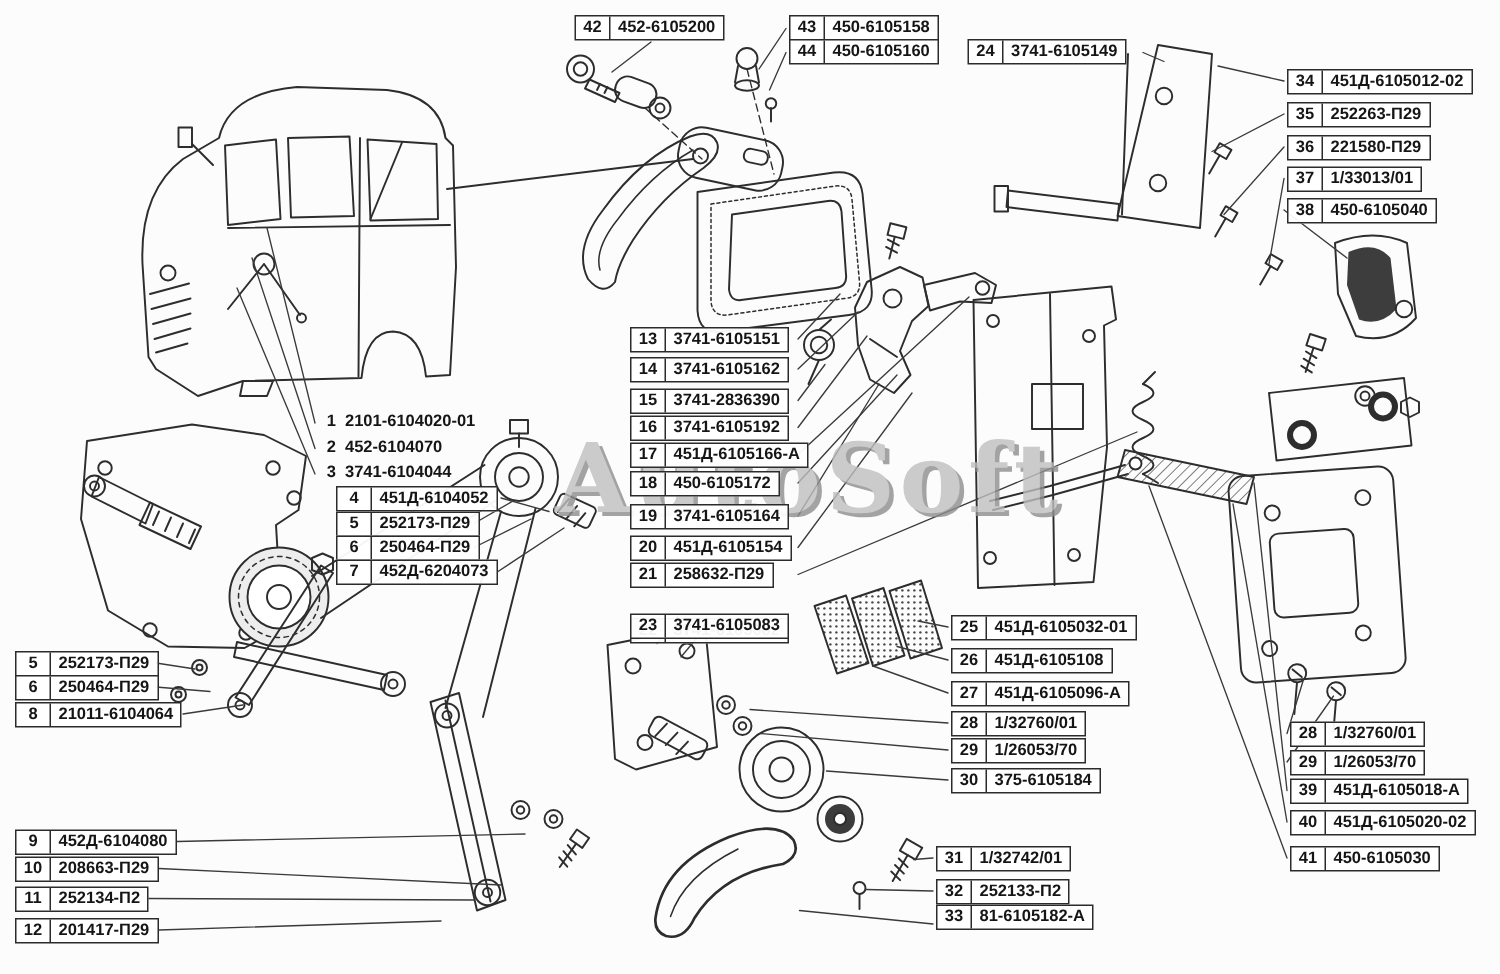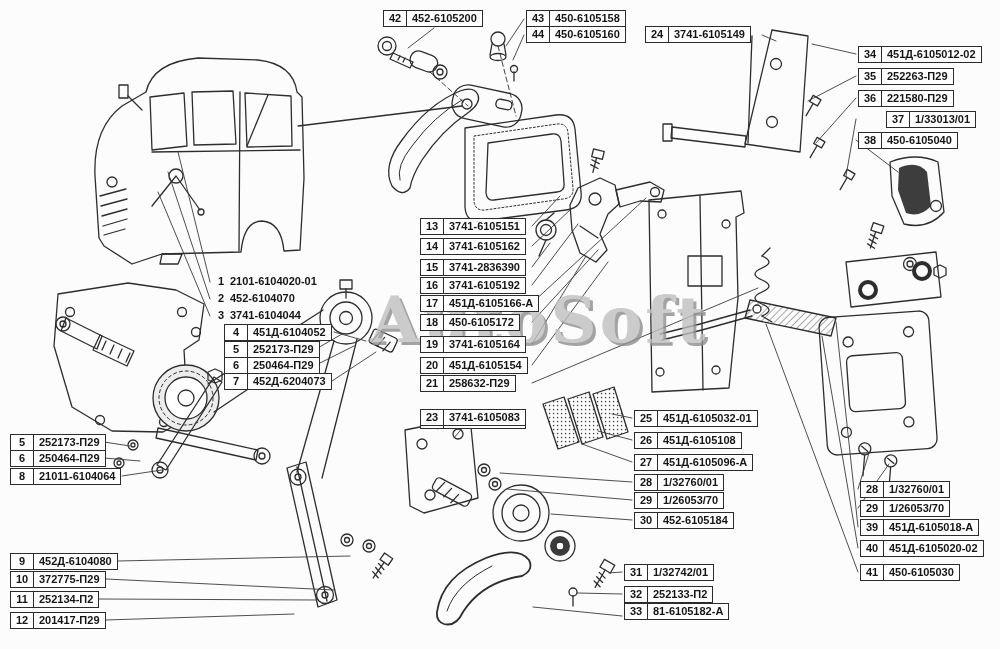--- a/index.html
+++ b/index.html
@@ -359,21 +359,21 @@
       <span class="n">8</span>
       <span class="p">21011-6104064</span>
     </div>
 
   <div class="lbl box" style="left:10px;top:553px">
       <span class="n">9</span>
       <span class="p">452Д-6104080</span>
     </div>
   <div class="lbl box" style="left:10px;top:571px">
       <span class="n">10</span>
-      <span class="p">372775-П29</span>
+      <span class="p">208663-П29</span>
     </div>
   <div class="lbl box" style="left:10px;top:591px">
       <span class="n">11</span>
       <span class="p">252134-П2</span>
     </div>
   <div class="lbl box" style="left:10px;top:612px">
       <span class="n">12</span>
       <span class="p">201417-П29</span>
     </div>
 
@@ -444,21 +444,21 @@
       <span class="p">451Д-6105012-02</span>
     </div>
   <div class="lbl box" style="left:858px;top:68px">
       <span class="n">35</span>
       <span class="p">252263-П29</span>
     </div>
   <div class="lbl box" style="left:858px;top:90px">
       <span class="n">36</span>
       <span class="p">221580-П29</span>
     </div>
-  <div class="lbl box" style="left:886px;top:111px">
+  <div class="lbl box" style="left:858px;top:111px">
       <span class="n">37</span>
       <span class="p">1/33013/01</span>
     </div>
   <div class="lbl box" style="left:858px;top:132px">
       <span class="n">38</span>
       <span class="p">450-6105040</span>
     </div>
 
   <div class="lbl box" style="left:634px;top:410px">
       <span class="n">25</span>
@@ -475,21 +475,21 @@
   <div class="lbl box" style="left:634px;top:474px">
       <span class="n">28</span>
       <span class="p">1/32760/01</span>
     </div>
   <div class="lbl box" style="left:634px;top:492px">
       <span class="n">29</span>
       <span class="p">1/26053/70</span>
     </div>
   <div class="lbl box" style="left:634px;top:512px">
       <span class="n">30</span>
-      <span class="p">452-6105184</span>
+      <span class="p">375-6105184</span>
     </div>
 
   <div class="lbl box" style="left:624px;top:564px">
       <span class="n">31</span>
       <span class="p">1/32742/01</span>
     </div>
   <div class="lbl box" style="left:624px;top:586px">
       <span class="n">32</span>
       <span class="p">252133-П2</span>
     </div>

